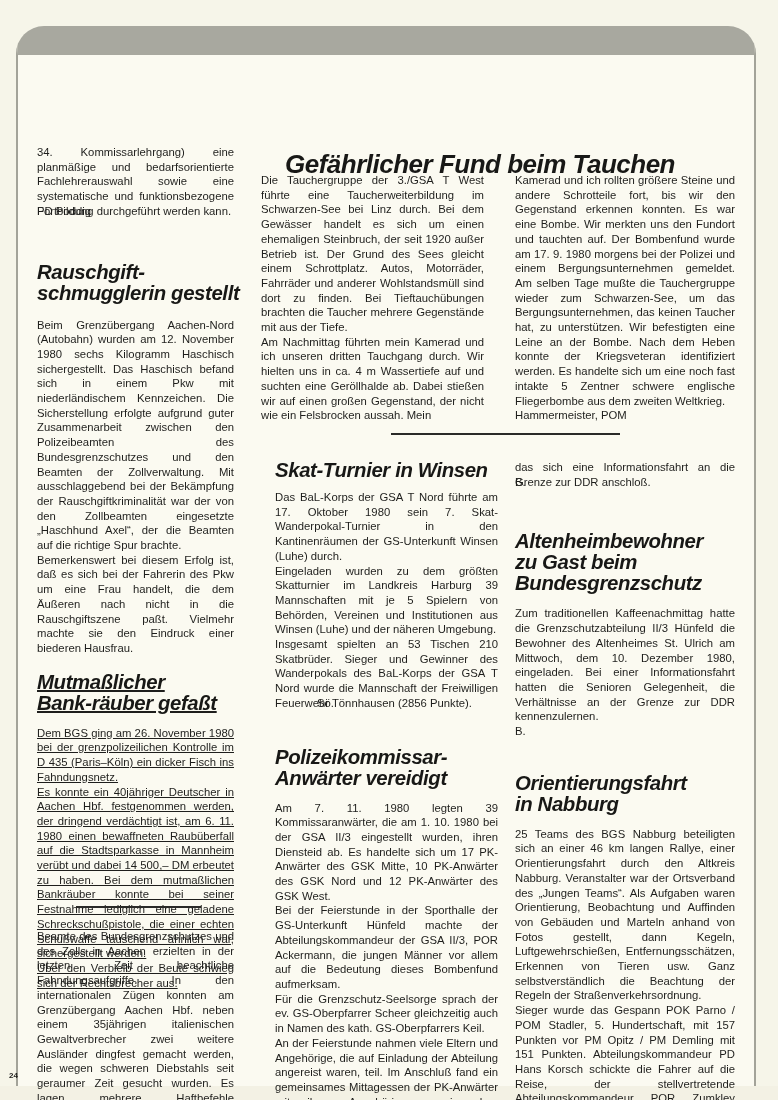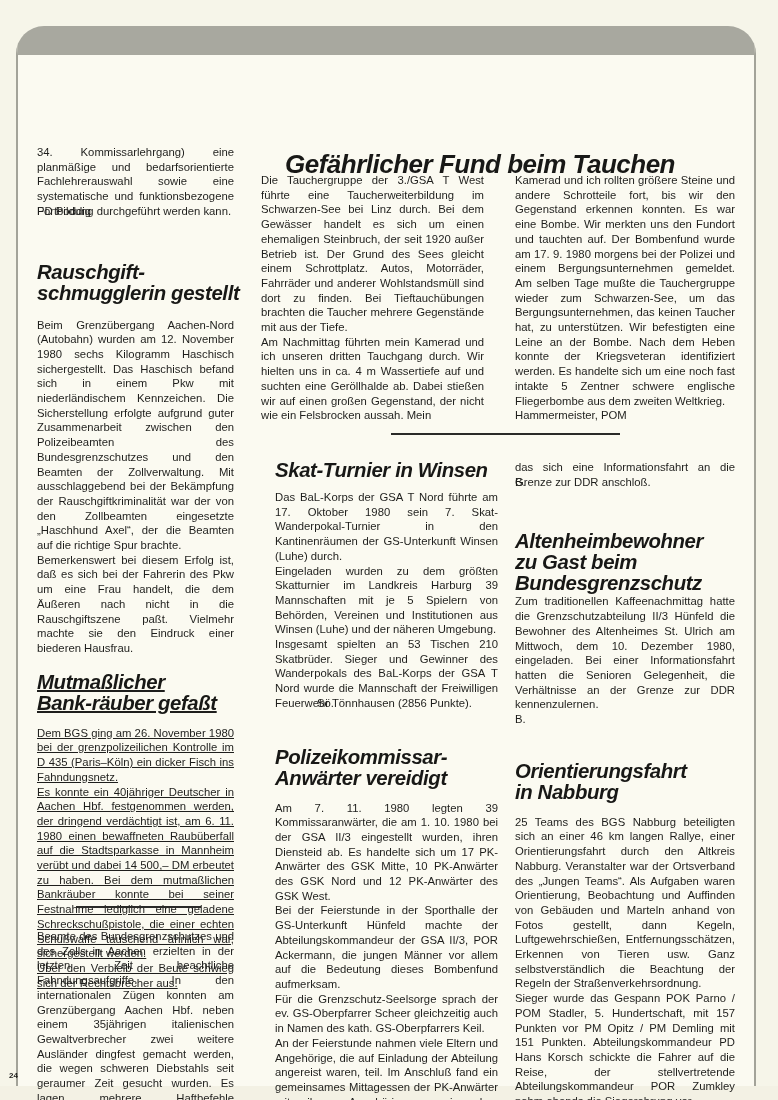--- a/index.html
+++ b/index.html
@@ -123,21 +123,21 @@
 </div>
 
 <div class="col" style="left:515px; top:460px; width:220px;">
   <section>
     <p>das sich eine Informationsfahrt an die Grenze zur DDR anschloß.</p>
     <p class="sig" style="margin-top:-14.7px;">B.</p>
   </section>
 
   <section style="margin-top:42px;">
     <h2 class="headline" style="width:200px;">Altenheimbewohner zu Gast beim Bundesgrenzschutz</h2>
-    <div style="">
+    <div style="margin-top:12px;">
       <p>Zum traditionellen Kaffeenachmittag hatte die Grenzschutzabteilung II/3 Hünfeld die Bewohner des Altenheimes St. Ulrich am Mittwoch, dem 10. Dezember 1980, eingeladen. Bei einer Informationsfahrt hatten die Senioren Gelegenheit, die Verhältnisse an der Grenze zur DDR kennenzulernen.</p>
       <p class="sig">B.</p>
     </div>
   </section>
 
   <section style="margin-top:34px;">
     <h2 class="headline" style="width:180px;">Orientierungsfahrt in Nabburg</h2>
     <div style="margin-top:12px;">
       <p>25 Teams des BGS Nabburg beteiligten sich an einer 46 km langen Rallye, einer Orientierungsfahrt durch den Altkreis Nabburg. Veranstalter war der Ortsverband des „Jungen Teams“. Als Aufgaben waren Orientierung, Beobachtung und Auffinden von Gebäuden und Marteln anhand von Fotos gestellt, dann Kegeln, Luftgewehrschießen, Entfernungsschätzen, Erkennen von Tieren usw. Ganz selbstverständlich die Beachtung der Regeln der Straßenverkehrsordnung.</p>
       <p>Sieger wurde das Gespann POK Parno / POM Stadler, 5. Hundertschaft, mit 157 Punkten vor PM Opitz / PM Demling mit 151 Punkten. Abteilungskommandeur PD Hans Korsch schickte die Fahrer auf die Reise, der stellvertretende Abteilungskommandeur POR Zumkley nahm abends die Siegerehrung vor.</p>

